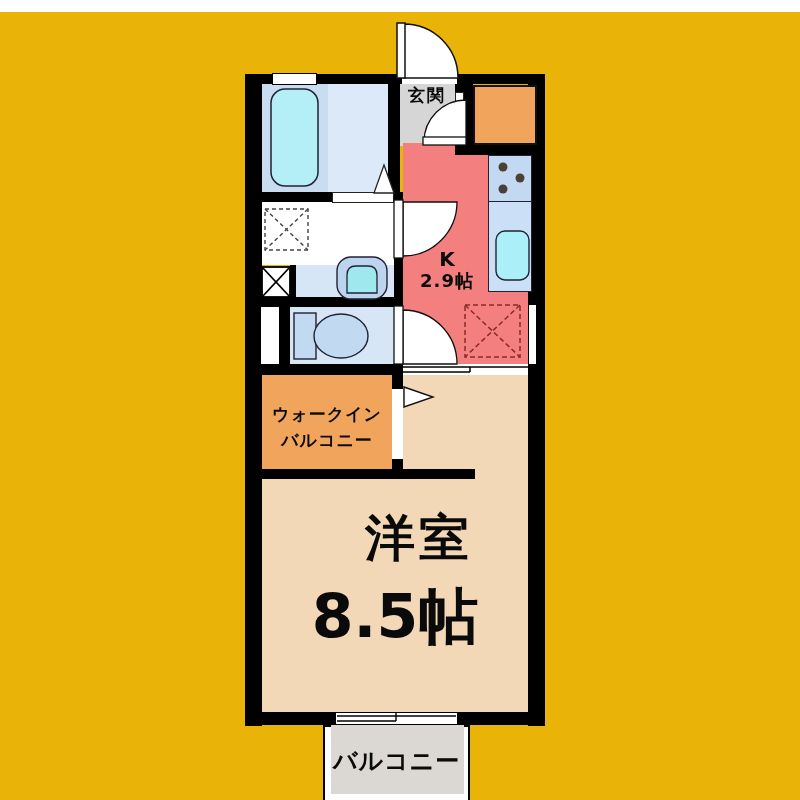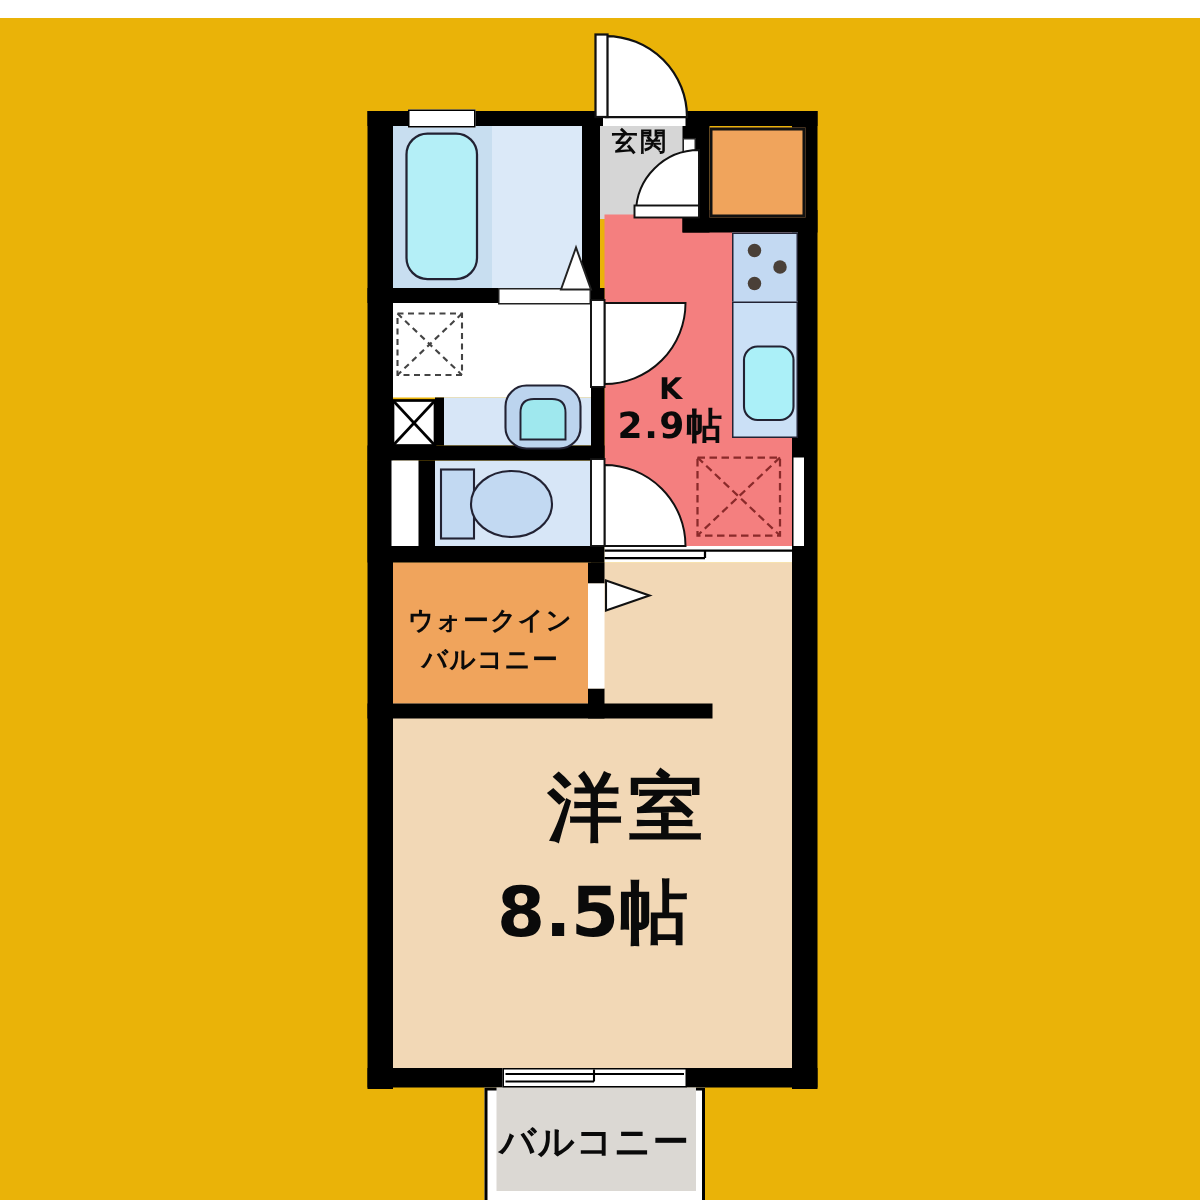--- a/index.html
+++ b/index.html
@@ -49,24 +49,24 @@
   .o-wic-open    {left:392px;top:377px;width:11px;height:70px;}
   .o-slide-door  {left:403px;top:352px;width:125px;height:11px;}
   .o-balc-window {left:335px;top:700px;width:123px;height:13px;border:1px solid #000;box-sizing:border-box;}
   
   .balcony-frame{left:323px;top:713px;width:147px;height:80px;border:2px solid #000;background:#fff;box-sizing:border-box;}
   .balcony-floor{left:331px;top:713px;width:133px;height:69px;background:#dbd8d3;}
   
   .lbl{color:#0a0a0a;font-weight:800;text-align:center;line-height:1.15;}
   .lbl-entrance{left:396px;top:74px;width:62px;font-size:17px;letter-spacing:2px;}
   .lbl-kitchen {left:401px;top:236px;width:92px;font-size:20px;}
-  .lbl-kitchen .l2{font-size:24px;letter-spacing:1px;}
+  .lbl-kitchen .l2{font-size:18px;letter-spacing:1px;}
   .lbl-closet  {left:260px;top:389px;width:134px;font-size:17px;line-height:1.55;letter-spacing:1px;}
   .lbl-room1   {left:262px;top:498px;width:266px;font-size:50px;letter-spacing:4px;padding-left:24px;}
-  .lbl-room2   {left:262px;top:570px;width:266px;font-size:46px;}
+  .lbl-room2   {left:262px;top:570px;width:266px;font-size:60px;}
   .lbl-balcony {left:323px;top:736px;width:147px;font-size:24px;letter-spacing:1px;}
   svg{position:absolute;left:0;top:0;}
 </style>
 </head>
 <body>
 
 <div class="canvas">
 
   <div class="abs room-floor"></div>
   <div class="abs closet-floor"></div>

